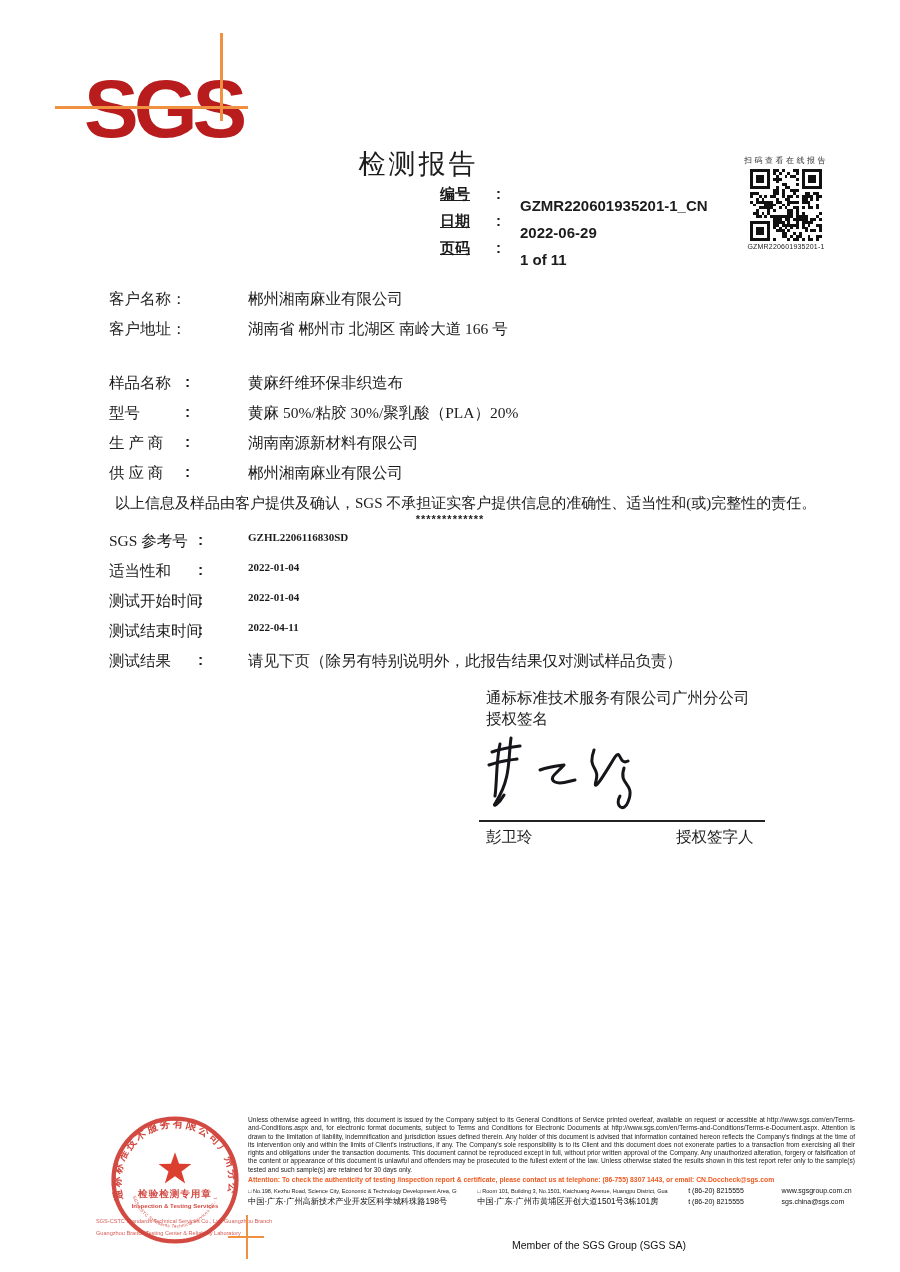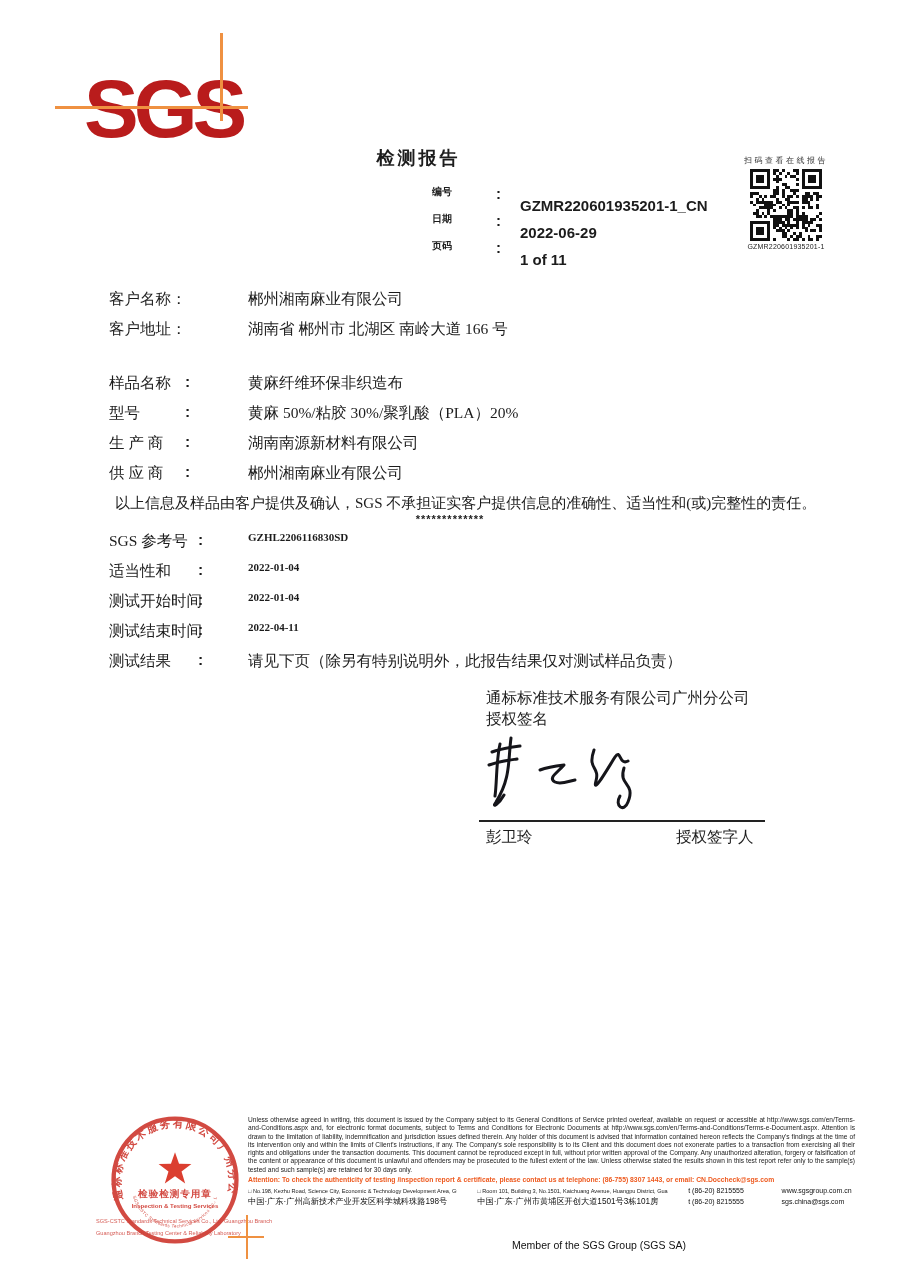--- a/index.html
+++ b/index.html
@@ -7,24 +7,24 @@
         font-family:"Liberation Serif","DejaVu Serif",serif;color:#1c1c1c;}
 
   
   .logo-text{position:absolute;left:84px;top:24px;font-family:"Liberation Sans","DejaVu Sans",sans-serif;
              font-weight:bold;font-size:82px;line-height:1;color:#b91c1c;letter-spacing:-5px;margin-top:44px;}
   .logo-hline{position:absolute;left:55px;top:106px;width:193px;height:3px;background:#ef9141;}
   .logo-vline{position:absolute;left:220px;top:33px;width:3px;height:88px;background:#ef9141;}
 
   
   .title{position:absolute;left:0;top:146px;width:837px;text-align:center;
-         font-size:18px;font-weight:bold;letter-spacing:3px;}
+         font-size:27px;font-weight:normal;letter-spacing:3px;}
   .meta{position:absolute;left:432px;top:185px;}
   .meta-row{position:relative;height:27px;width:440px;}
-  .meta-lbl{position:absolute;left:0;font-weight:bold;font-size:10px;}
+  .meta-lbl{position:absolute;left:8px;font-weight:bold;font-size:15px;text-decoration:underline;}
   .meta-col{position:absolute;left:64px;font-weight:bold;font-size:15px;
             font-family:"Liberation Sans","DejaVu Sans",sans-serif;}
   .meta-val{position:absolute;left:88px;font-size:15px;font-weight:bold;
             font-family:"Liberation Sans","DejaVu Sans",sans-serif;white-space:nowrap;margin-top:12px;}
 
   
   .qr{position:absolute;left:736px;top:155px;width:100px;}
   .qr-cap{font-size:8px;letter-spacing:2.5px;text-align:center;color:#333;white-space:nowrap;
           font-family:"Liberation Sans","DejaVu Sans",sans-serif;}
   .qr-box{width:72px;height:72px;margin:3px auto 0;}

